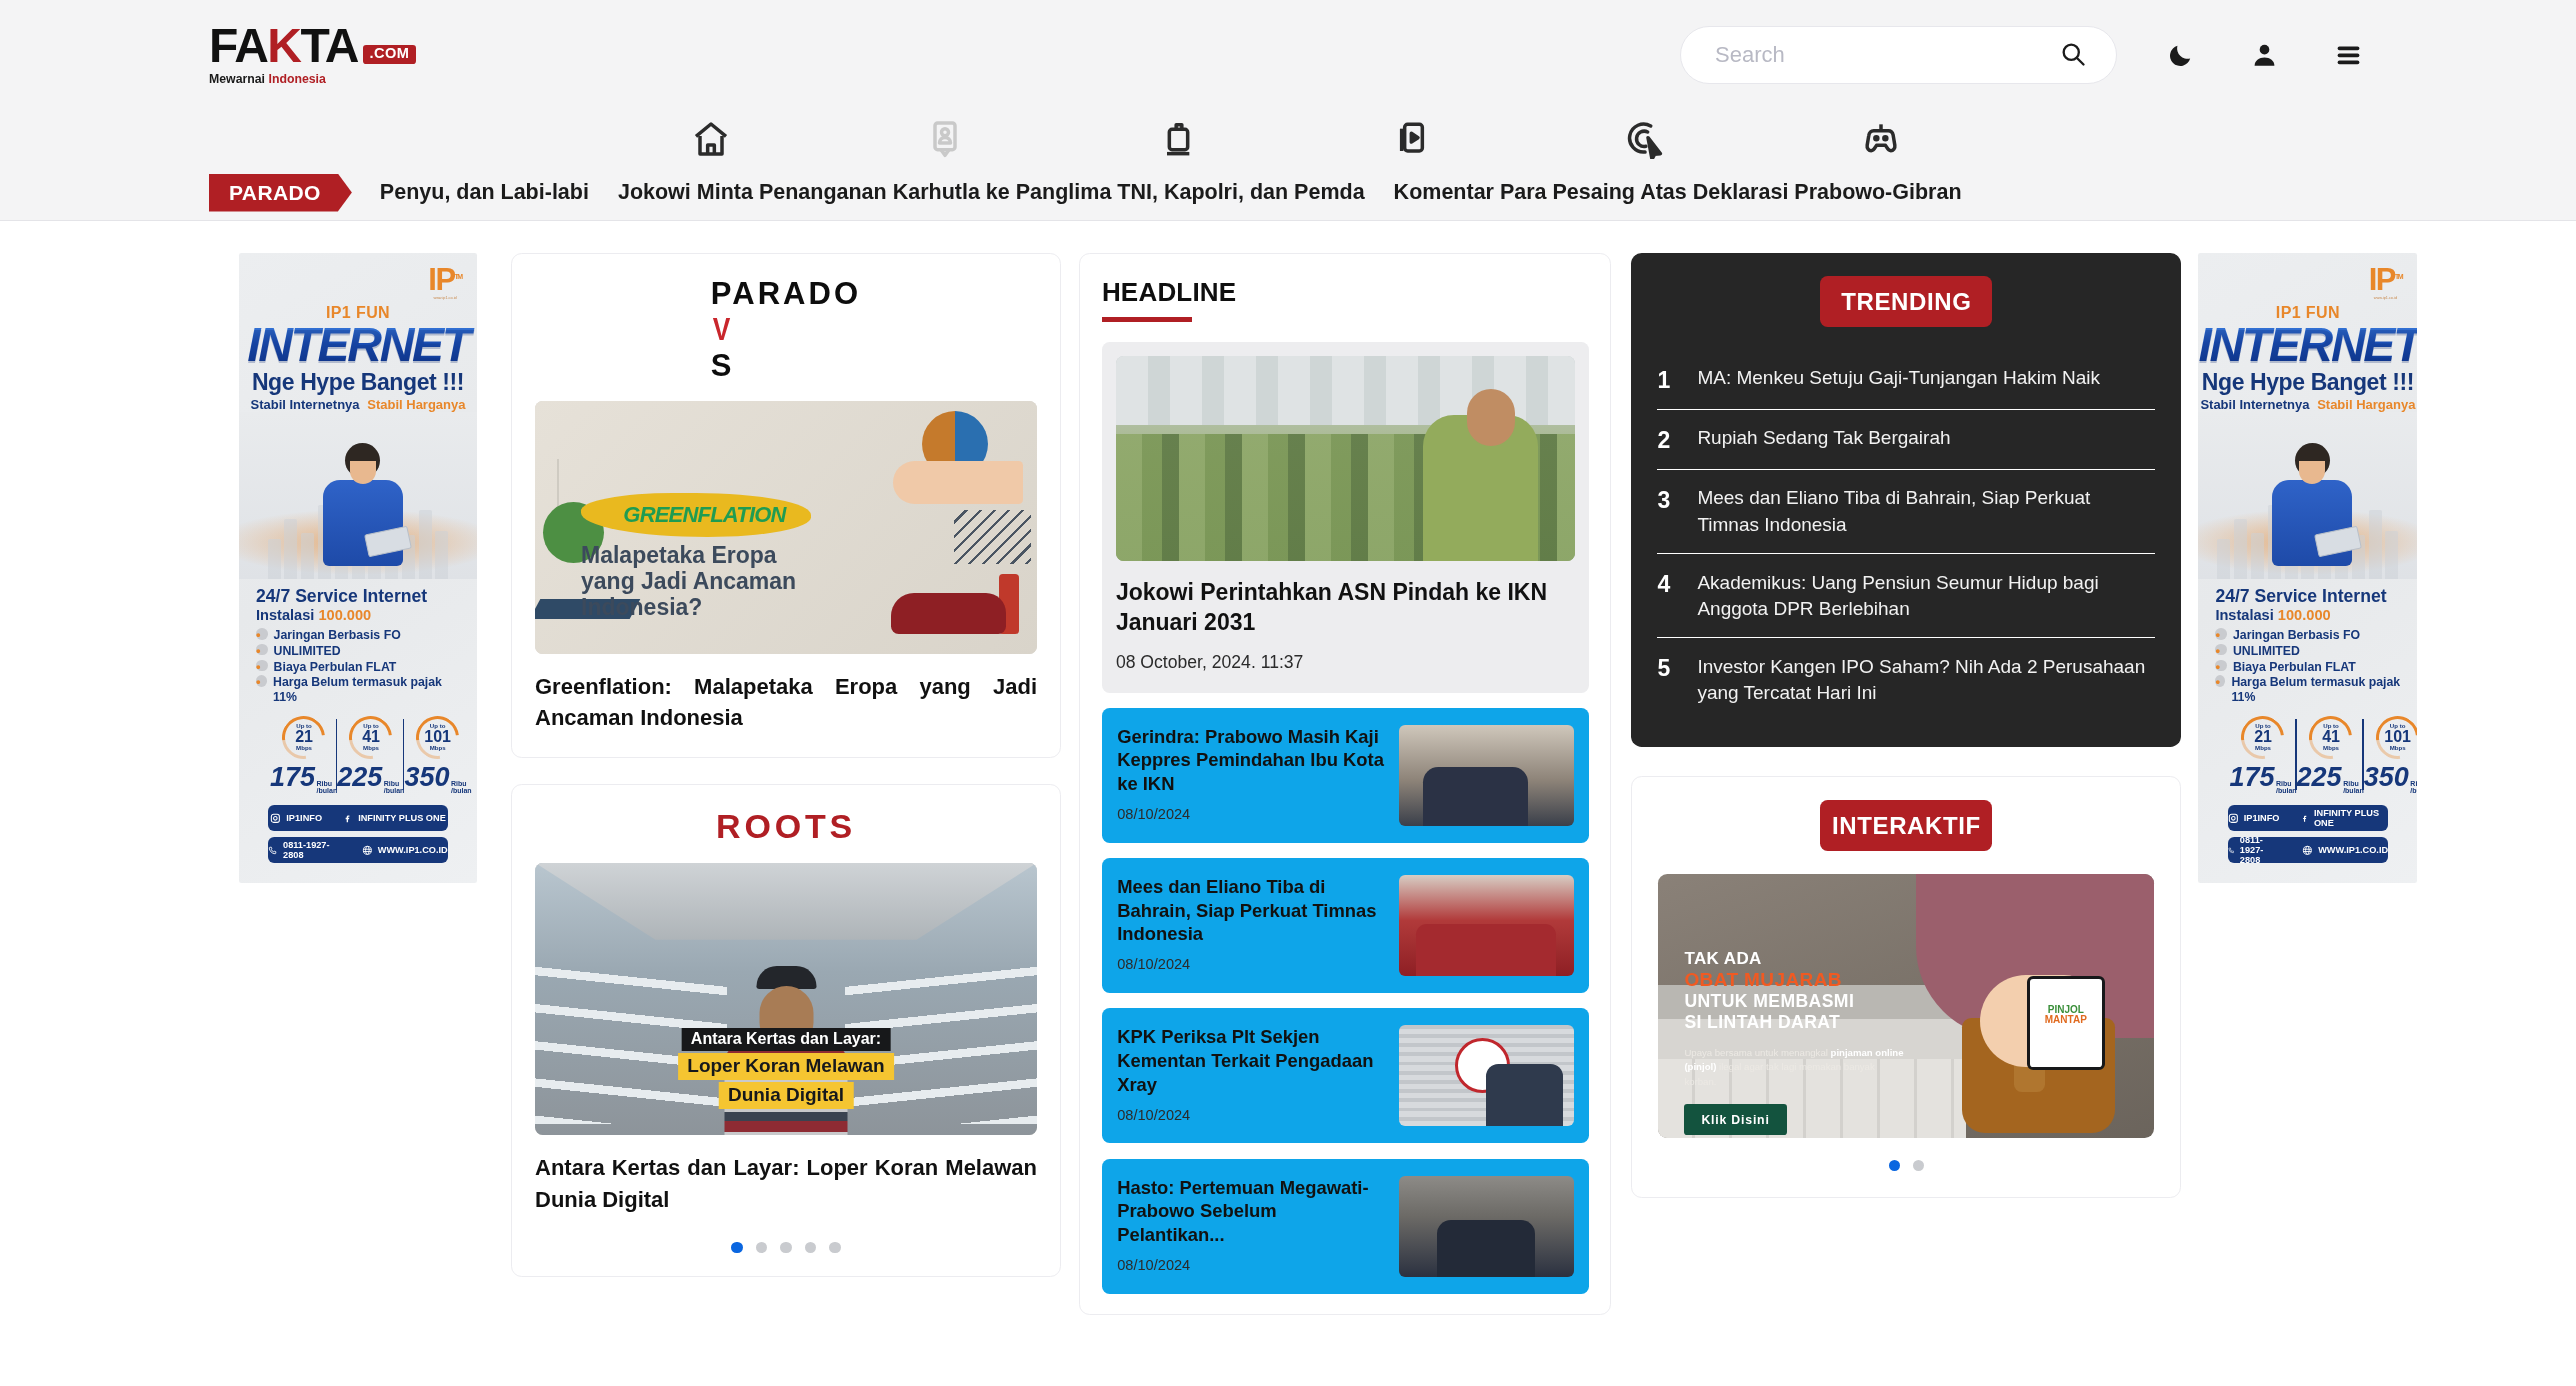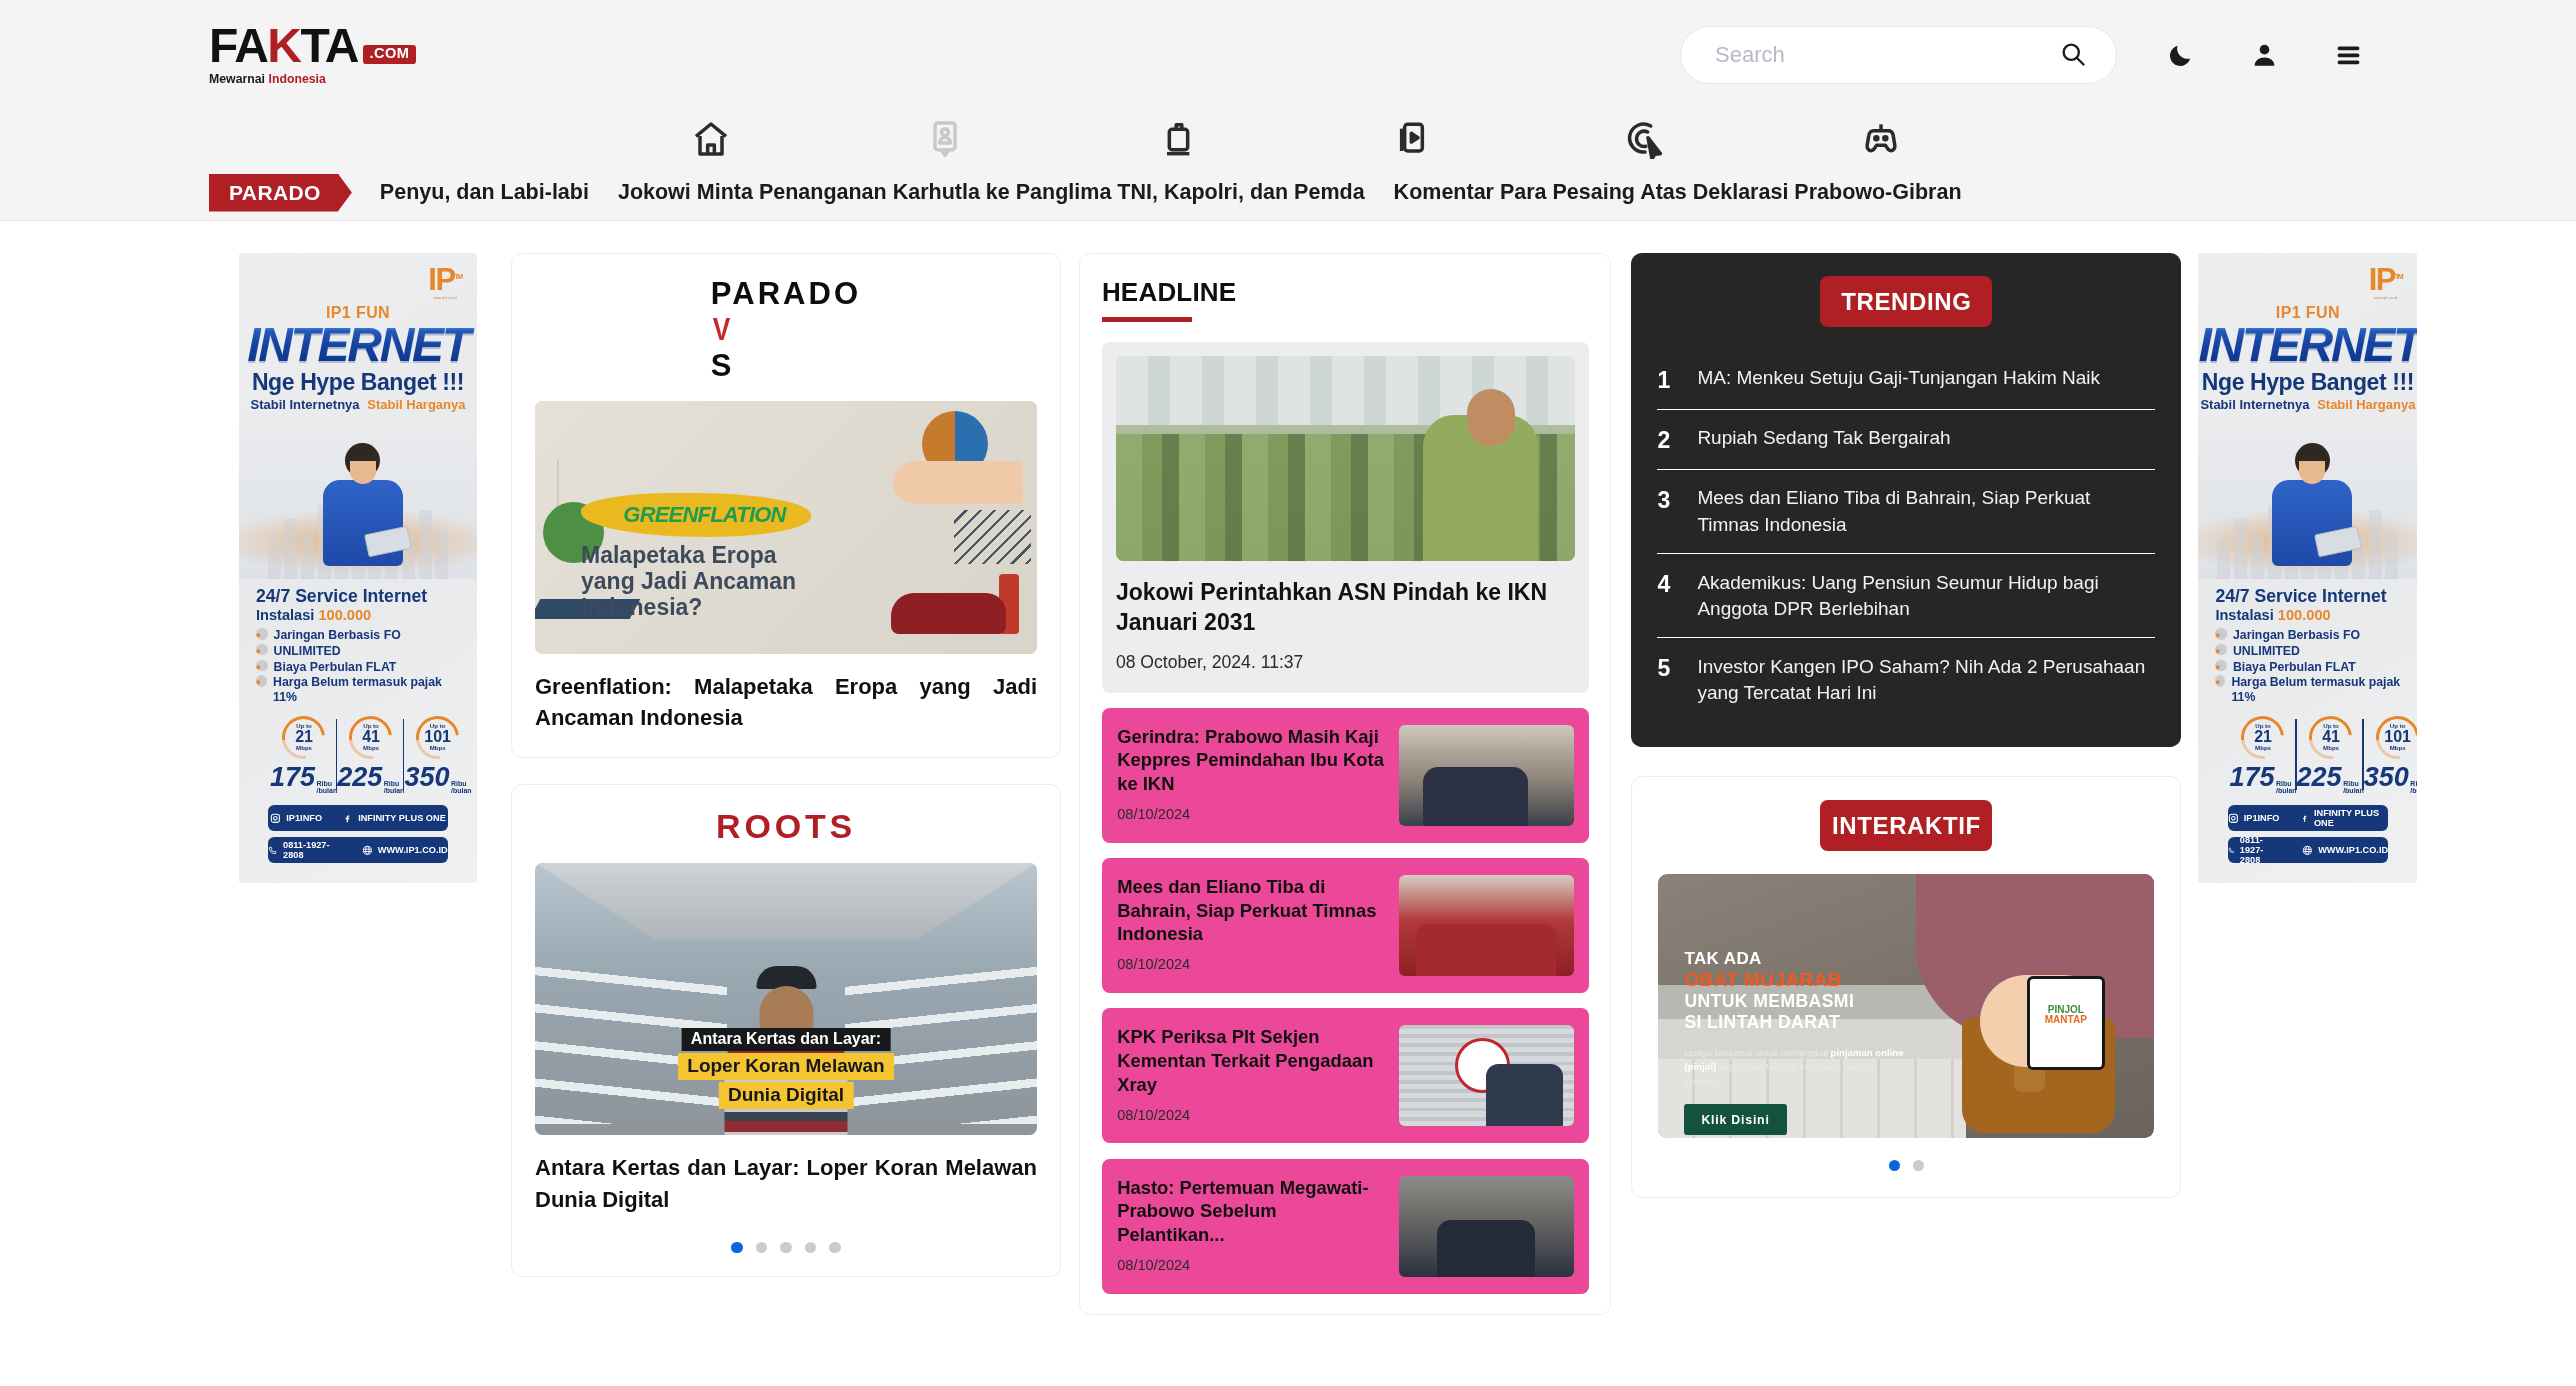--- a/index.html
+++ b/index.html
@@ -248,21 +248,21 @@
     background: linear-gradient(180deg,#c9cfd2 0%,#9fb37f 55%,#7d9a63 100%); }
   .hl-img .crowd { position: absolute; inset: 38% 0 0 0;
     background: repeating-linear-gradient(90deg,#8fa86a 0 26px,#7b9757 26px 46px, #5f7a46 46px 63px); opacity: .9;}
   .hl-img .tent { position: absolute; inset: 0 0 66% 0; background: repeating-linear-gradient(90deg,#dfe3e4 0 32px,#cfd6d6 32px 54px);}
   .hl-img .jkw { position: absolute; right: 8%; bottom: 0; width: 115px; height: 146px; background: #93ab5c; border-radius: 31px 31px 0 0;}
   .hl-img .jkwhead { position: absolute; right: 13%; bottom: 115px; width: 48px; height: 57px; background: #c08d63; border-radius: 24.5px; }
   .hl-title { font-size: 23px; font-weight: 800; color: #111; line-height: 1.3; margin-top: 17px; }
   .hl-date { font-size: 17.6px; color: #2b2b2b; margin-top: 14px; }
 
   .hl-item {
-    background: #ec4899; border-radius: 7.7px; margin-top: 15.3px;
+    background: #0ea5e9; border-radius: 7.7px; margin-top: 15.3px;
     padding: 17px 15.3px; display: flex; align-items: flex-start; gap: 14px;
     min-height: 135px;
   }
   .hl-item-txt { flex: 1; }
   .hl-item-title { font-size: 18.4px; font-weight: 800; color: #111; line-height: 1.28; }
   .hl-item-date { font-size: 14.6px; color: #2b2b2b; margin-top: 10.7px; }
   .hl-thumb { width: 175px; height: 101px; border-radius: 6.1px; flex: none; overflow: hidden; position: relative; }
   .t1 { background: linear-gradient(180deg,#cfc7bb 0%,#8d8378 55%,#3a3f4a 100%); }
   .t1::after { content:""; position:absolute; left: 14%; bottom:0; width: 60%; height: 58%; background:#2b3245; border-radius: 15.3px 15.3px 0 0;}
   .t2 { background: linear-gradient(180deg,#d7cdc4 0%,#b13a3a 45%,#8e1f24 100%); }

